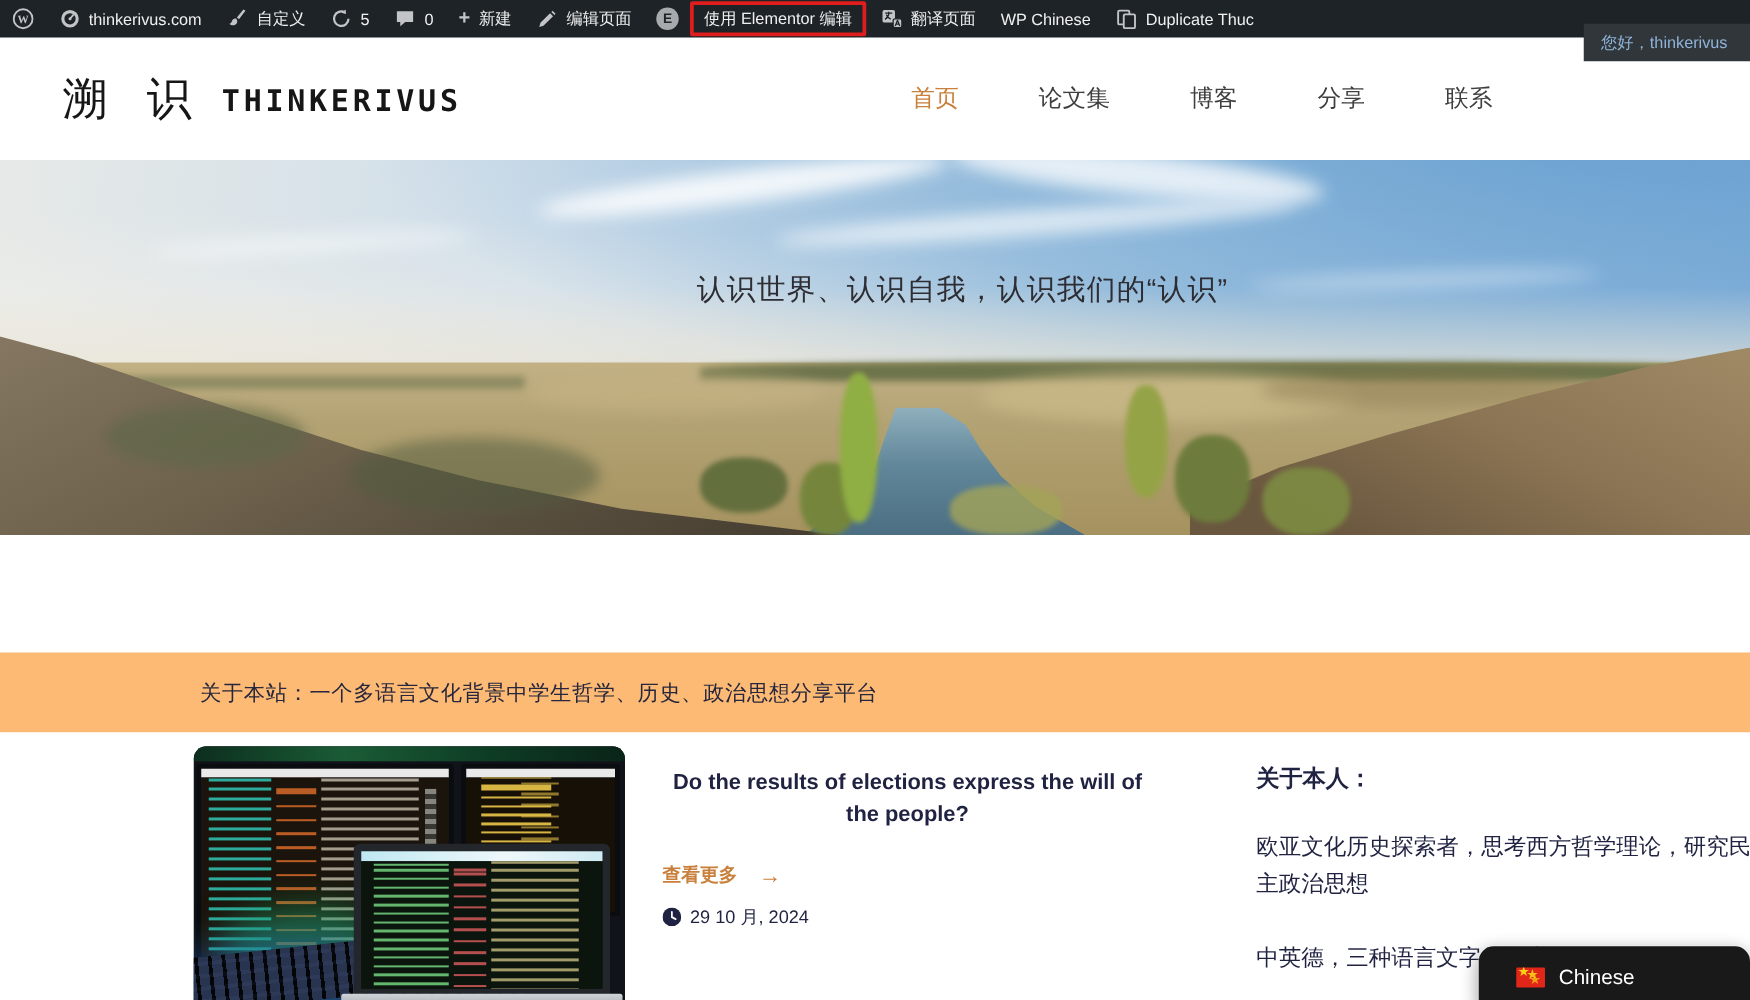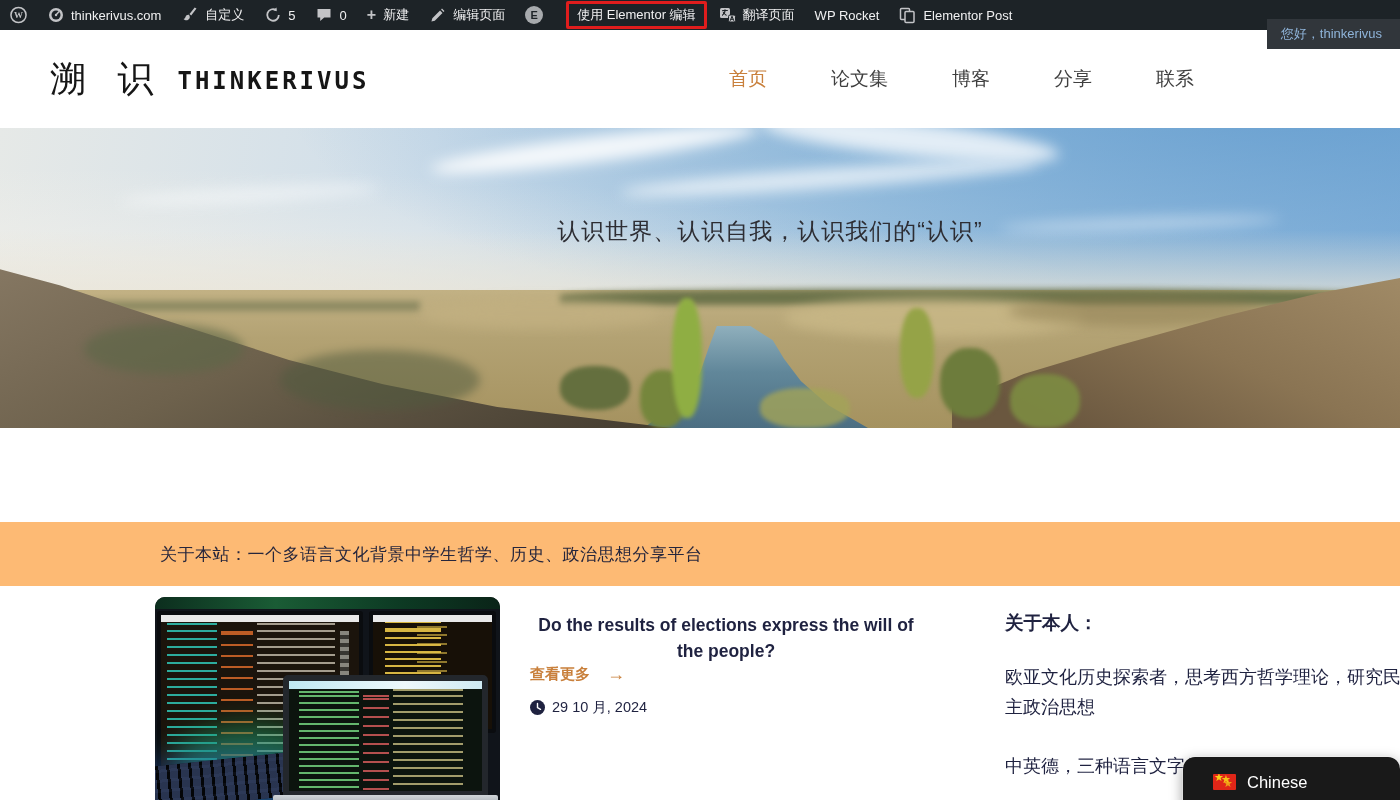--- a/index.html
+++ b/index.html
@@ -10,21 +10,21 @@
   
   .admin-bar { position:absolute; left:0; top:0; width:1400px; height:30px;
     background:#1d2327; color:#f0f0f1; display:flex; align-items:center;
     font-size:13px; z-index:50; }
   .ab-item { display:flex; align-items:center; gap:7px; padding:0 10px; height:100%;
     white-space:nowrap; cursor:pointer; }
   .ab-item svg { display:block; }
   .ab-ico { width:17px; height:17px; display:inline-flex; align-items:center; justify-content:center; }
   .ab-plus { font-size:16px; font-weight:700; color:#c3c4c7; line-height:1; }
   .ab-elementor-box { display:flex; align-items:center; border:3px solid #e01d1d;
-    border-radius:2px; padding:2px 8px; margin-left:16px; }
+    border-radius:2px; padding:2px 8px; margin-left:2px; }
   .ab-e-circle { width:18px; height:18px; border-radius:50%; background:#a7aaad; color:#1d2327;
     font-weight:700; font-size:11px; display:inline-flex; align-items:center; justify-content:center; }
   .ab-howdy { margin-left:auto; height:100%; display:flex; align-items:center;
     padding:0 18px 0 14px; background:#31363b; color:#8fb4d9;margin-top:37px; }
 
   
   .site-header { position:absolute; left:0; top:30px; width:1188px; height:98px;
     background:#fff; display:flex; align-items:center; z-index:40; }
   .logo { display:flex; align-items:center; margin-left:50px; cursor:pointer; }
   .logo-cn { font-family:"DejaVu Serif","Liberation Serif",serif; font-size:36px;
@@ -139,21 +139,21 @@
     background-size:60px auto,26px auto,70px auto;
     background-position:10px 6px,74px 9px,104px 6px;
     background-repeat:repeat-y; }
   .lap-base { position:absolute; left:118px; top:198px; width:225px; height:14px;
     background:linear-gradient(180deg,#cfd4d8,#9aa0a6); border-radius:2px 2px 6px 6px; }
 
   
   .post-col { position:absolute; left:530px; top:26px; width:392px; color:#1f2240; }
   .post-title { font-size:17.5px; font-weight:700; line-height:26px; color:#1f2240; cursor:pointer;text-align:center; }
   .post-excerpt { margin-top:7px; font-size:16.5px; line-height:26px; color:#33344a; }
-  .read-more { font-size:15px; font-weight:700; color:#c9803c;
+  .read-more { margin-top:26px; font-size:15px; font-weight:700; color:#c9803c;
     display:flex; align-items:center; gap:17px; cursor:pointer; }
   .read-more .arr { font-size:18px; font-weight:400; }
   .post-date { margin-top:13px; display:flex; align-items:center; gap:7px;
     font-size:14.5px; color:#1f2240; }
 
   
   .about-col { position:absolute; left:1005px; top:22px; width:400px;
     font-size:18px; line-height:30px; color:#1f2240; }
   .about-heading { font-weight:700; font-size:18.5px; }
   .about-col p.a1 { margin-top:24px; }
@@ -241,30 +241,30 @@
       <svg width="17" height="16" viewBox="0 0 17 16">
           <rect x="1" y="1" width="10" height="10" rx="1.5" fill="#c3c4c7"></rect>
           <path d="M3.2 3.5h5.6M6 3.5v1.2c-.5 1.8-1.6 3-3 3.8M6 3.2v-.9M4 4.7c.8 1.9 1.9 3 3.6 3.6" stroke="#1d2327" stroke-width="1"></path>
           <rect x="9.5" y="8" width="7" height="7" rx="1.5" fill="#c3c4c7" stroke="#1d2327" stroke-width="1"></rect>
           <path d="M13 9.2l1.8 4.6M13 9.2l-1.8 4.6M11.8 12.3h2.5" stroke="#1d2327" stroke-width="1"></path>
         </svg>
     </span>
     <span>翻译页面</span>
   </div>
   <div class="ab-item">
-    <span>WP Rocket</span>
+    <span>WP Chinese</span>
   </div>
   <div class="ab-item">
     <span class="ab-ico">
       <svg width="17" height="17" viewBox="0 0 17 17">
           <rect x="1.5" y="1.5" width="9" height="11" rx="1" fill="none" stroke="#c3c4c7" stroke-width="1.5"></rect>
           <rect x="6" y="4.5" width="9" height="11" rx="1" fill="#1d2327" stroke="#c3c4c7" stroke-width="1.5"></rect>
         </svg>
     </span>
-    <span>Elementor Post</span>
+    <span>Duplicate Thuc</span>
   </div>
   <div class="ab-howdy">
     <span>您好，thinkerivus</span>
   </div>
 </div>
 
 <div class="site-header">
   <div class="logo">
     <span class="logo-cn">溯 识</span>
     <span class="logo-en">THINKERIVUS</span>

